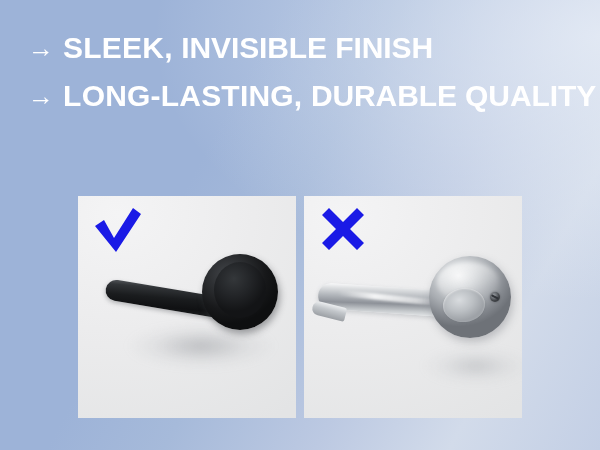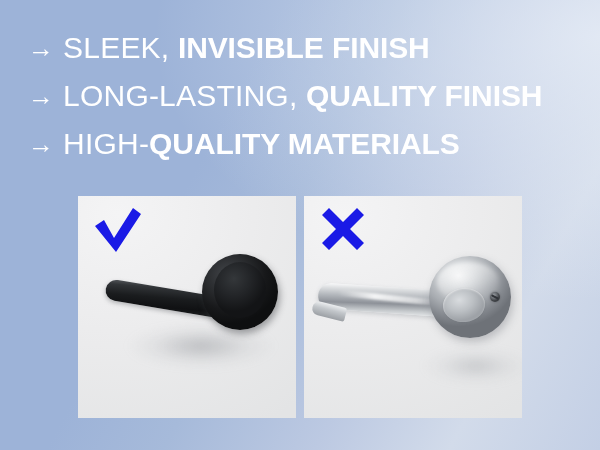--- a/index.html
+++ b/index.html
@@ -53,21 +53,21 @@
   }
   .arrow {
     display: inline-block;
     font-size: 26px;
     font-weight: 300;
     vertical-align: 1px;
     margin-right: 9px;
     color: #ffffff;
   }
   .light {
-    font-weight: 400;
+    font-weight: 700;
     letter-spacing: 0.2px;
   }
   .bold {
     font-weight: 700;
     letter-spacing: -0.1px;
   }
 
   
   .panel {
     position: absolute;
@@ -269,26 +269,23 @@
 
 <div id="poster">
 
   <div class="headline">
 
     <div class="bullet-line">
       <span class="arrow">→</span><span class="light">SLEEK, </span><span class="bold">INVISIBLE FINISH</span>
     </div>
 
     <div class="bullet-line">
-      <span class="arrow">→</span><span class="light">LONG-LASTING, </span><span class="bold">QUALITY FINISH</span>
+      <span class="arrow">→</span><span class="light">LONG-LASTING, </span><span class="bold">DURABLE QUALITY</span>
     </div>
 
-    <div class="bullet-line">
-      <span class="arrow">→</span><span class="light">HIGH-</span><span class="bold">QUALITY MATERIALS</span>
-    </div>
 
   </div>
 
   <div class="panel" id="panel-good">
     <div class="photo-bg"></div>
 
     <div class="lever-black-wrap">
       <div class="shadow-black"></div>
       <div class="lever-black-arm"></div>
       <div class="lever-black-neck"></div>

